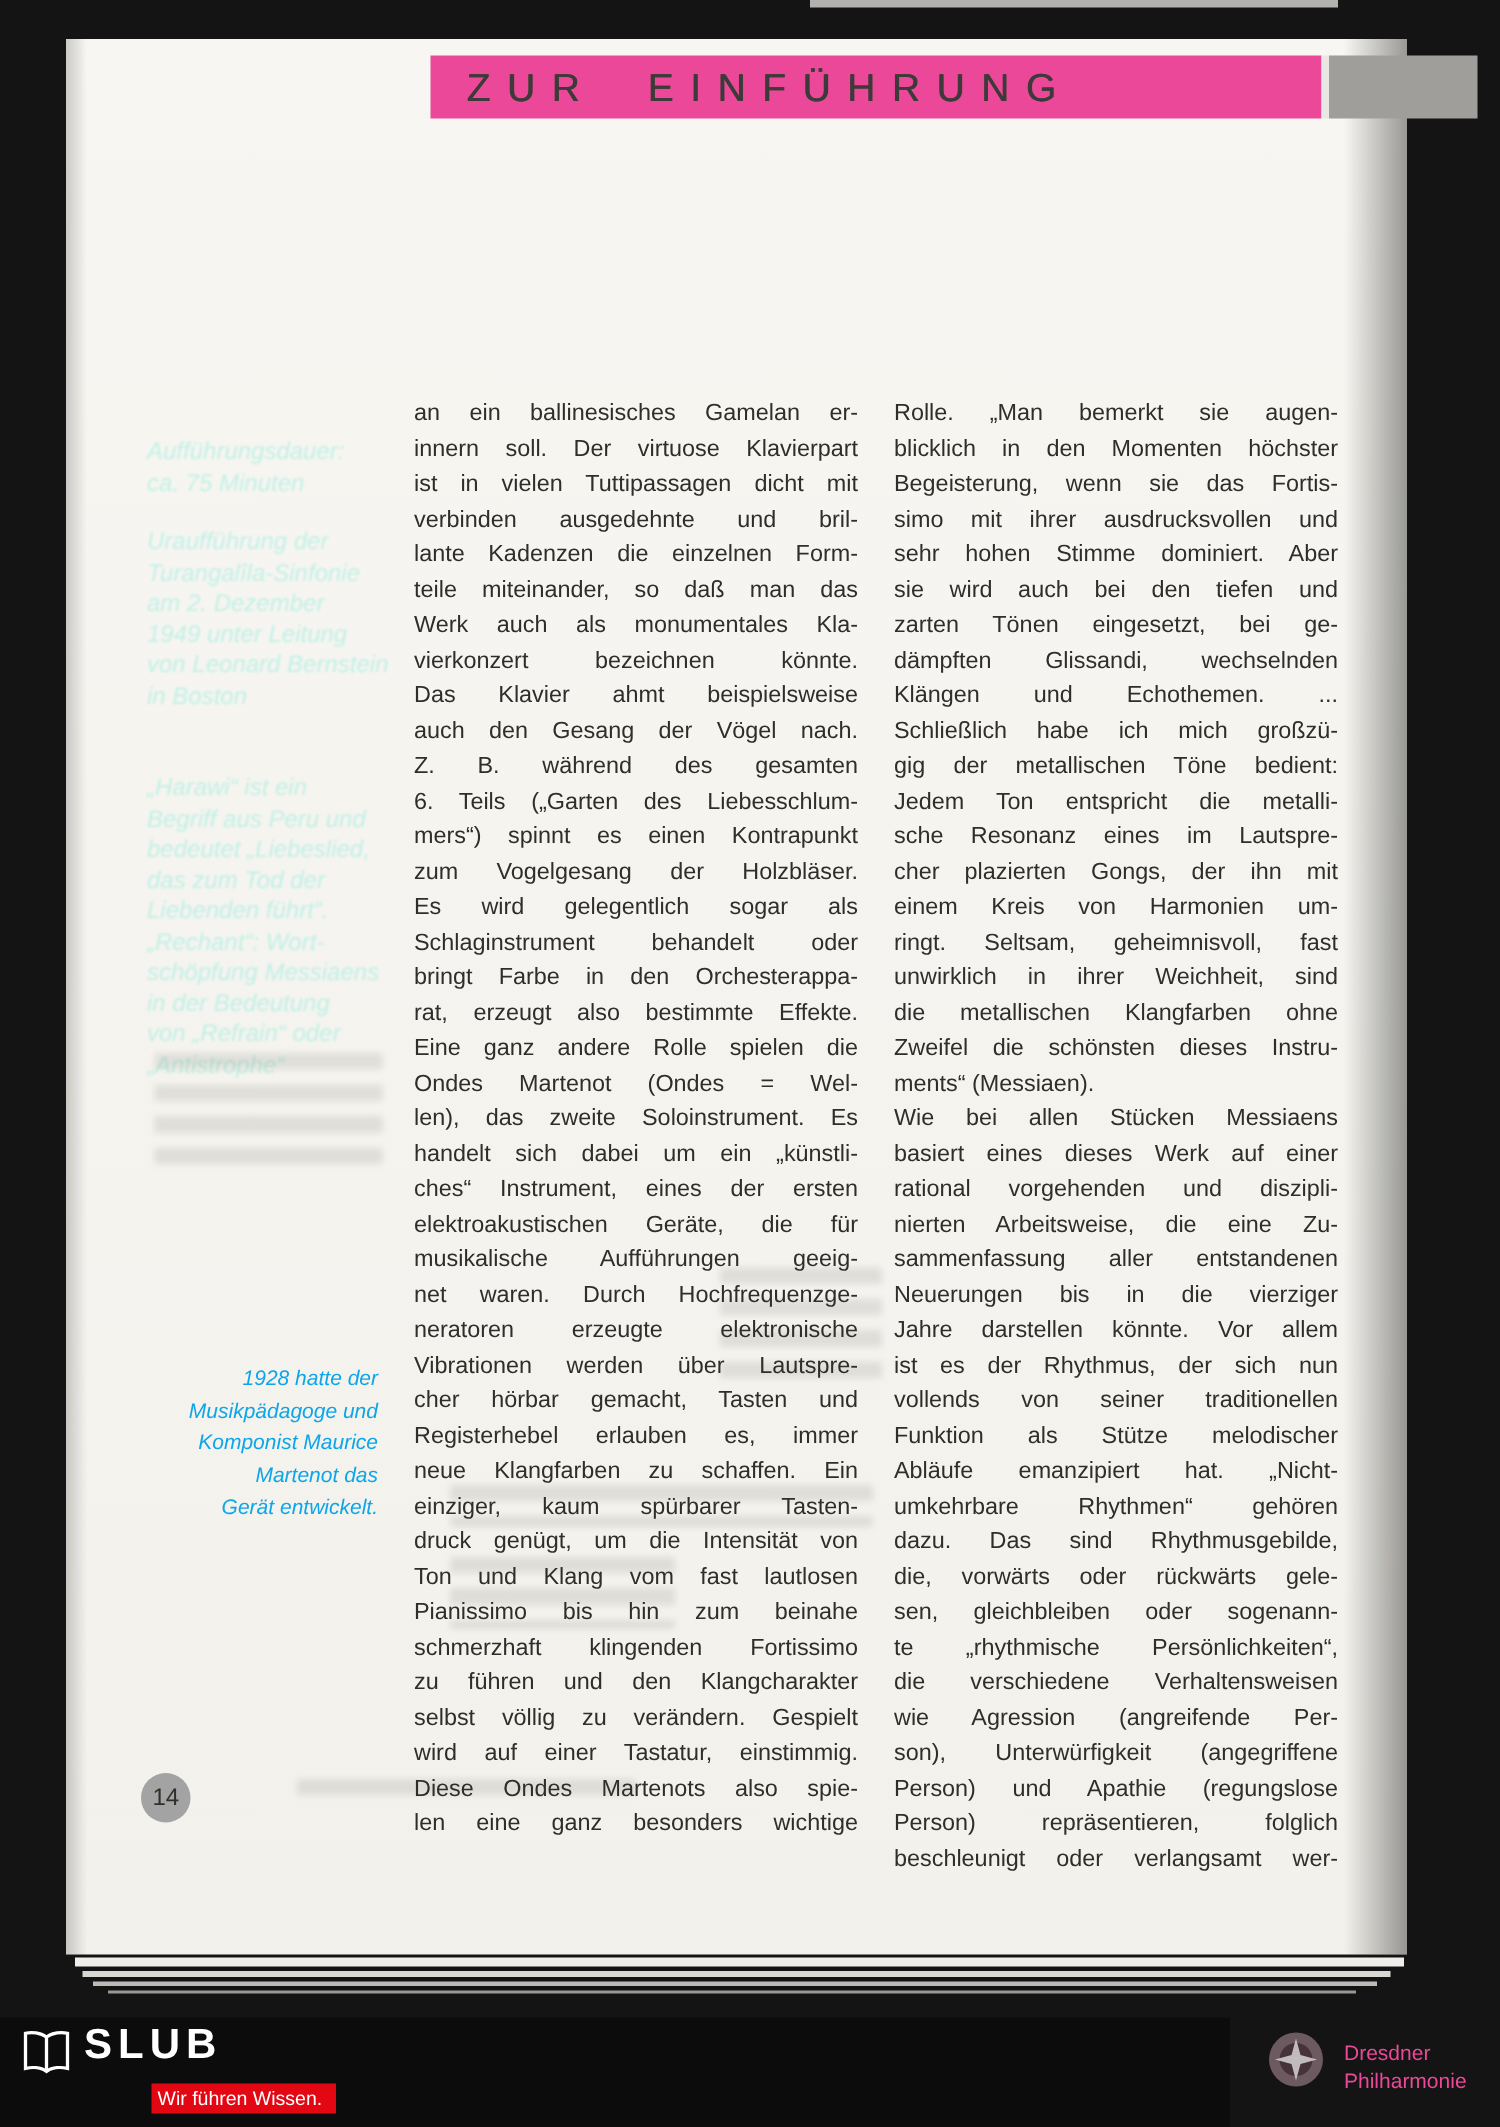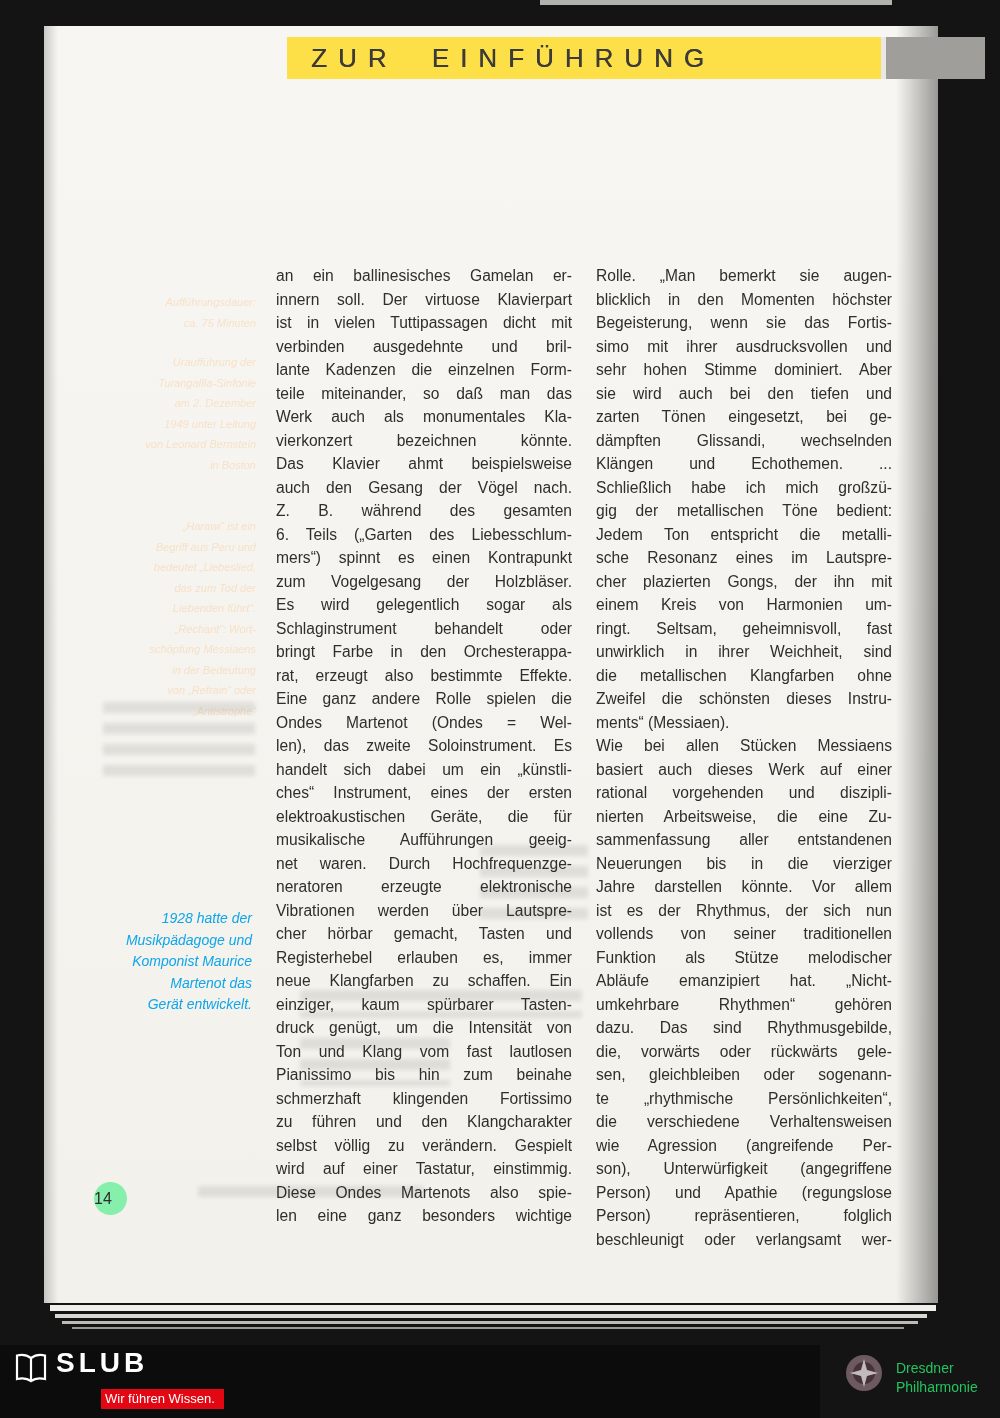--- a/index.html
+++ b/index.html
@@ -9,69 +9,69 @@
   
   .page{position:absolute;left:44px;top:26px;width:894px;height:1277px;
         background:linear-gradient(#f7f6f2,#f2f1ec);}
   .page::before{content:"";position:absolute;left:0;top:0;bottom:0;width:14px;
         background:linear-gradient(to right,rgba(0,0,0,.18),rgba(0,0,0,0));}
   .page-curl{position:absolute;right:0;top:0;bottom:0;width:42px;
         background:linear-gradient(to right,rgba(0,0,0,0),rgba(0,0,0,.38));}
   .top-sliver{position:absolute;left:540px;top:0;width:352px;height:5px;background:#cfcdc8;opacity:.85;}
 
   
-  .hbar{position:absolute;top:37px;height:42px;background:#fde047;}
+  .hbar{position:absolute;top:37px;height:42px;background:#ec4899;}
   .hbar.seg1{left:287px;width:594px;}
   .hbar.gap{left:881px;width:5px;background:#e9e8e4;}
   .hbar.seg2{left:886px;width:99px;background:#a09e9a;}
   .hbar .title{line-height:42px;padding-left:24px;font-size:26px;letter-spacing:11px;
         word-spacing:16px;color:#3c3b39;text-shadow:.4px 0 0 currentColor;white-space:nowrap;}
 
   
   .col{position:absolute;top:264px;width:296px;font-size:15.6px;line-height:23.5px;
         color:#2f2e2b;}
   .col-left{left:276px;}
   .col-right{left:596px;}
   .tl{text-align:justify;text-align-last:justify;white-space:normal;}
   .tl.nj{text-align-last:left;}
 
   
   .mnote{position:absolute;left:96px;top:908px;width:156px;text-align:right;
         font-style:italic;font-size:14px;line-height:21.6px;color:#0ea5e9;}
   .ml{white-space:nowrap;}
 
   
-  .bleed{position:absolute;width:158px;text-align:right;font-style:italic;
-        font-size:11px;line-height:20.5px;color:#fdba74;opacity:.34;filter:blur(.6px);}
+  .bleed{position:absolute;width:158px;text-align:left;font-style:italic;
+        font-size:16px;line-height:20.5px;color:#5eead4;opacity:.34;filter:blur(.6px);}
   .bleedA{left:98px;top:292px;}
   .bleedB{left:98px;top:352px;}
   .bleedC{left:98px;top:516px;}
 
   
   .smudge{position:absolute;filter:blur(2px);border-radius:3px;
         background:repeating-linear-gradient(rgba(100,98,94,.14) 0px,rgba(100,98,94,.14) 11px,
         rgba(0,0,0,0) 11px,rgba(0,0,0,0) 21px);}
 
   
   .pnum{position:absolute;left:94px;top:1182px;width:33px;height:33px;border-radius:50%;
-        background:#86efac;color:#2f2e2b;font-size:16px;line-height:33px;}
+        background:#a3a3a3;color:#2f2e2b;font-size:16px;line-height:33px;text-align:center;}
   .s1{position:absolute;left:50px;top:1305px;width:886px;height:6px;background:#efeeea;}
   .s2{position:absolute;left:55px;top:1314px;width:872px;height:4px;background:#d9d7d2;}
   .s3{position:absolute;left:62px;top:1321px;width:856px;height:3px;background:#bdbbb6;}
   .s4{position:absolute;left:72px;top:1327px;width:832px;height:2px;background:#9a9893;}
 
   
   .footer{position:absolute;left:0;top:1345px;width:820px;height:73px;background:#0c0c0c;}
   .slub-icon{position:absolute;left:14px;top:8px;width:34px;height:30px;}
   .slub-name{position:absolute;left:56px;top:2px;color:#ffffff;font-size:28px;font-weight:bold;
         letter-spacing:4px;}
   .slub-tag{position:absolute;left:54px;top:44px;background:#e30613;color:#ffffff;
         font-size:13px;padding:2px 9px 3px 4px;margin-left:47px;}
   .dp-emblem{position:absolute;left:845px;top:9px;width:38px;height:38px;}
-  .dp-text{position:absolute;left:896px;top:14px;color:#22c55e;font-size:14px;line-height:19px;}
+  .dp-text{position:absolute;left:896px;top:14px;color:#ec4899;font-size:14px;line-height:19px;}
 </style>
 </head>
 <body>
 
 <div class="scan">
 
   <div class="page">
     <div class="page-curl"></div>
   </div>
 
@@ -171,21 +171,21 @@
       <div class="tl">Jedem Ton entspricht die metalli-</div>
       <div class="tl">sche Resonanz eines im Lautspre-</div>
       <div class="tl">cher plazierten Gongs, der ihn mit</div>
       <div class="tl">einem Kreis von Harmonien um-</div>
       <div class="tl">ringt. Seltsam, geheimnisvoll, fast</div>
       <div class="tl">unwirklich in ihrer Weichheit, sind</div>
       <div class="tl">die metallischen Klangfarben ohne</div>
       <div class="tl">Zweifel die schönsten dieses Instru-</div>
       <div class="tl nj">ments“ (Messiaen).</div>
       <div class="tl">Wie bei allen Stücken Messiaens</div>
-      <div class="tl">basiert auch dieses Werk auf einer</div>
+      <div class="tl">basiert eines dieses Werk auf einer</div>
       <div class="tl">rational vorgehenden und diszipli-</div>
       <div class="tl">nierten Arbeitsweise, die eine Zu-</div>
       <div class="tl">sammenfassung aller entstandenen</div>
       <div class="tl">Neuerungen bis in die vierziger</div>
       <div class="tl">Jahre darstellen könnte. Vor allem</div>
       <div class="tl">ist es der Rhythmus, der sich nun</div>
       <div class="tl">vollends von seiner traditionellen</div>
       <div class="tl">Funktion als Stütze melodischer</div>
       <div class="tl">Abläufe emanzipiert hat. „Nicht-</div>
       <div class="tl">umkehrbare Rhythmen“ gehören</div>

